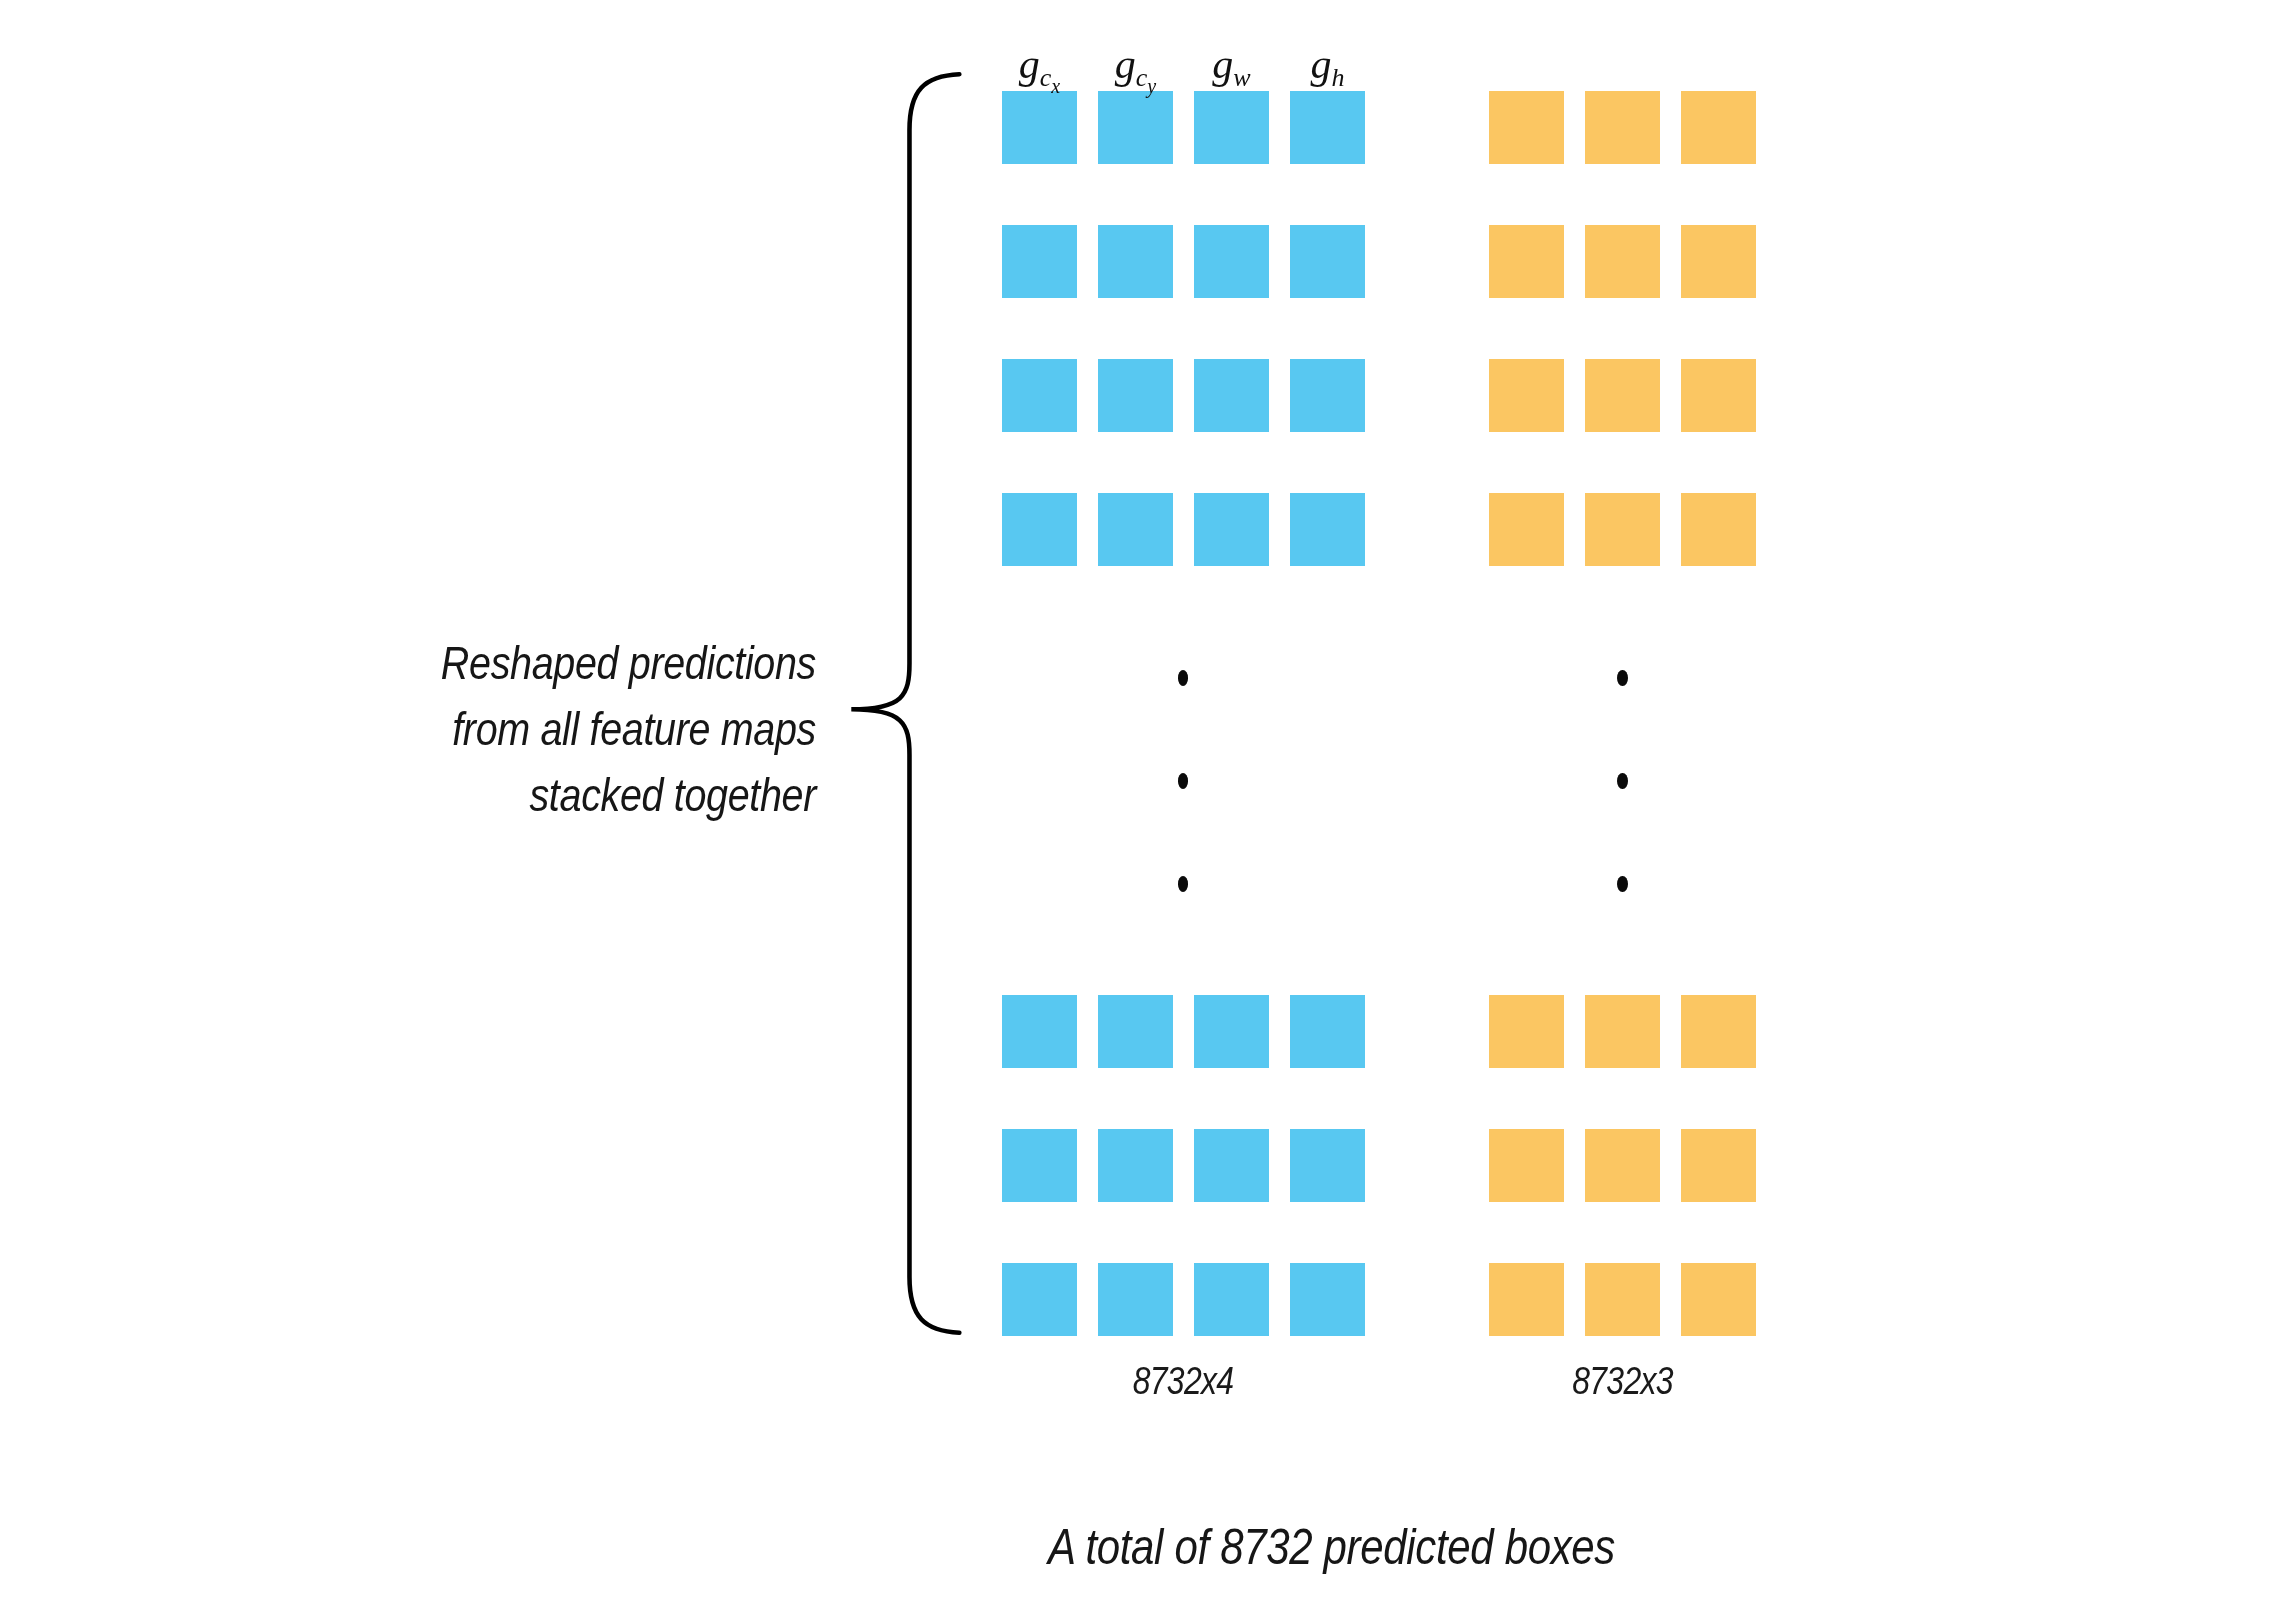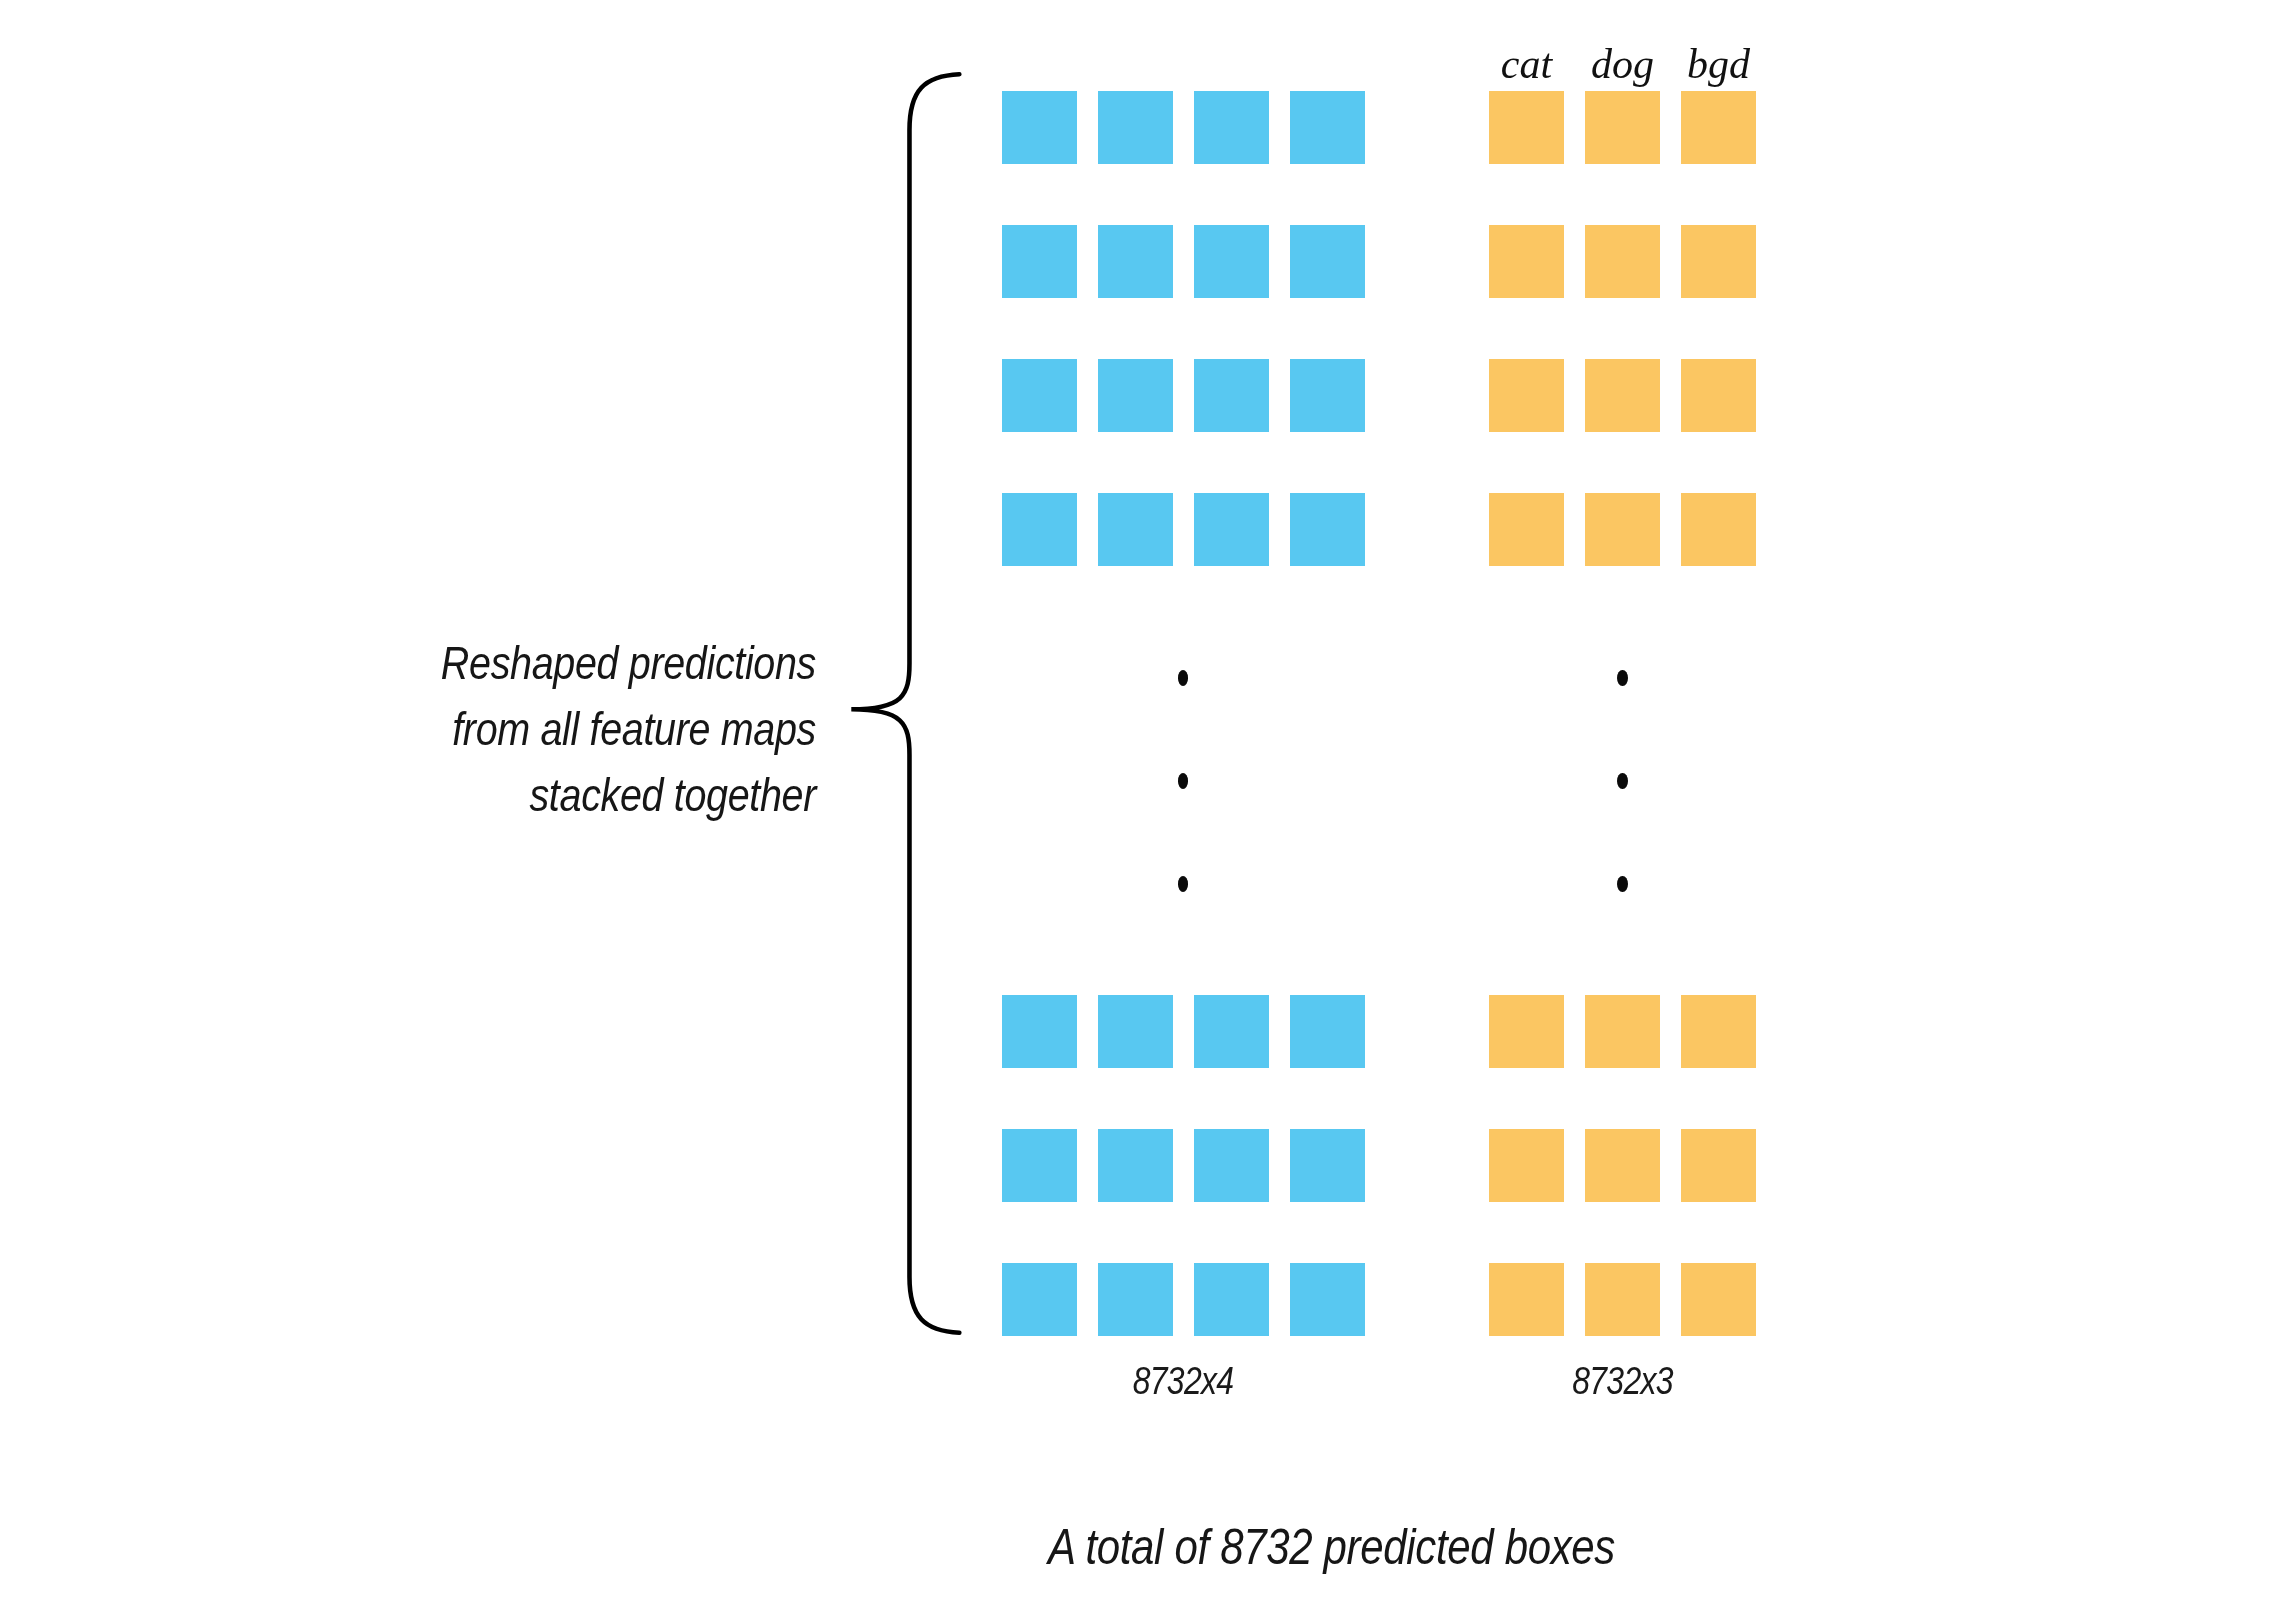--- a/index.html
+++ b/index.html
@@ -86,20 +86,34 @@
     <path d="M 152 13
              C 110 15, 92 32, 92 80
              L 92 722
              C 92 760, 84 777, 22 777
              C 84 777, 92 794, 92 832
              L 92 1460
              C 92 1508, 110 1525, 152 1527" fill="none" stroke="#000000" stroke-width="5.5" stroke-linecap="round"></path>
   </svg>
 
   <div class="group group-loc">
+    <div class="headers">
+        <span class="hcell">
+          <span class="mbase">g<span class="msub">c<span class="msubsub">x</span></span></span>
+        </span>
+        <span class="hcell">
+          <span class="mbase">g<span class="msub">c<span class="msubsub">y</span></span></span>
+        </span>
+        <span class="hcell">
+          <span class="mbase">g<span class="msub">w</span></span>
+        </span>
+        <span class="hcell">
+          <span class="mbase">g<span class="msub">h</span></span>
+        </span>
+      </div>
     <div class="grid-body">
         <div class="sq-row">
           <div class="square" style="background: rgb(88, 200, 241);"></div>
           <div class="square" style="background: rgb(88, 200, 241);"></div>
           <div class="square" style="background: rgb(88, 200, 241);"></div>
           <div class="square" style="background: rgb(88, 200, 241);"></div>
         </div>
         <div class="sq-row">
           <div class="square" style="background: rgb(88, 200, 241);"></div>
           <div class="square" style="background: rgb(88, 200, 241);"></div>
@@ -139,31 +153,20 @@
           <div class="square" style="background: rgb(88, 200, 241);"></div>
           <div class="square" style="background: rgb(88, 200, 241);"></div>
           <div class="square" style="background: rgb(88, 200, 241);"></div>
           <div class="square" style="background: rgb(88, 200, 241);"></div>
         </div>
       </div>
     <div class="dim-label">8732x4</div>
   </div>
 
   <div class="group group-cls">
-    <div class="headers">
-        <span class="hcell">
-          <span class="mbase">cat</span>
-        </span>
-        <span class="hcell">
-          <span class="mbase">dog</span>
-        </span>
-        <span class="hcell">
-          <span class="mbase">bgd</span>
-        </span>
-      </div>
     <div class="grid-body">
         <div class="sq-row">
           <div class="square" style="background: rgb(251, 198, 98);"></div>
           <div class="square" style="background: rgb(251, 198, 98);"></div>
           <div class="square" style="background: rgb(251, 198, 98);"></div>
         </div>
         <div class="sq-row">
           <div class="square" style="background: rgb(251, 198, 98);"></div>
           <div class="square" style="background: rgb(251, 198, 98);"></div>
           <div class="square" style="background: rgb(251, 198, 98);"></div>

